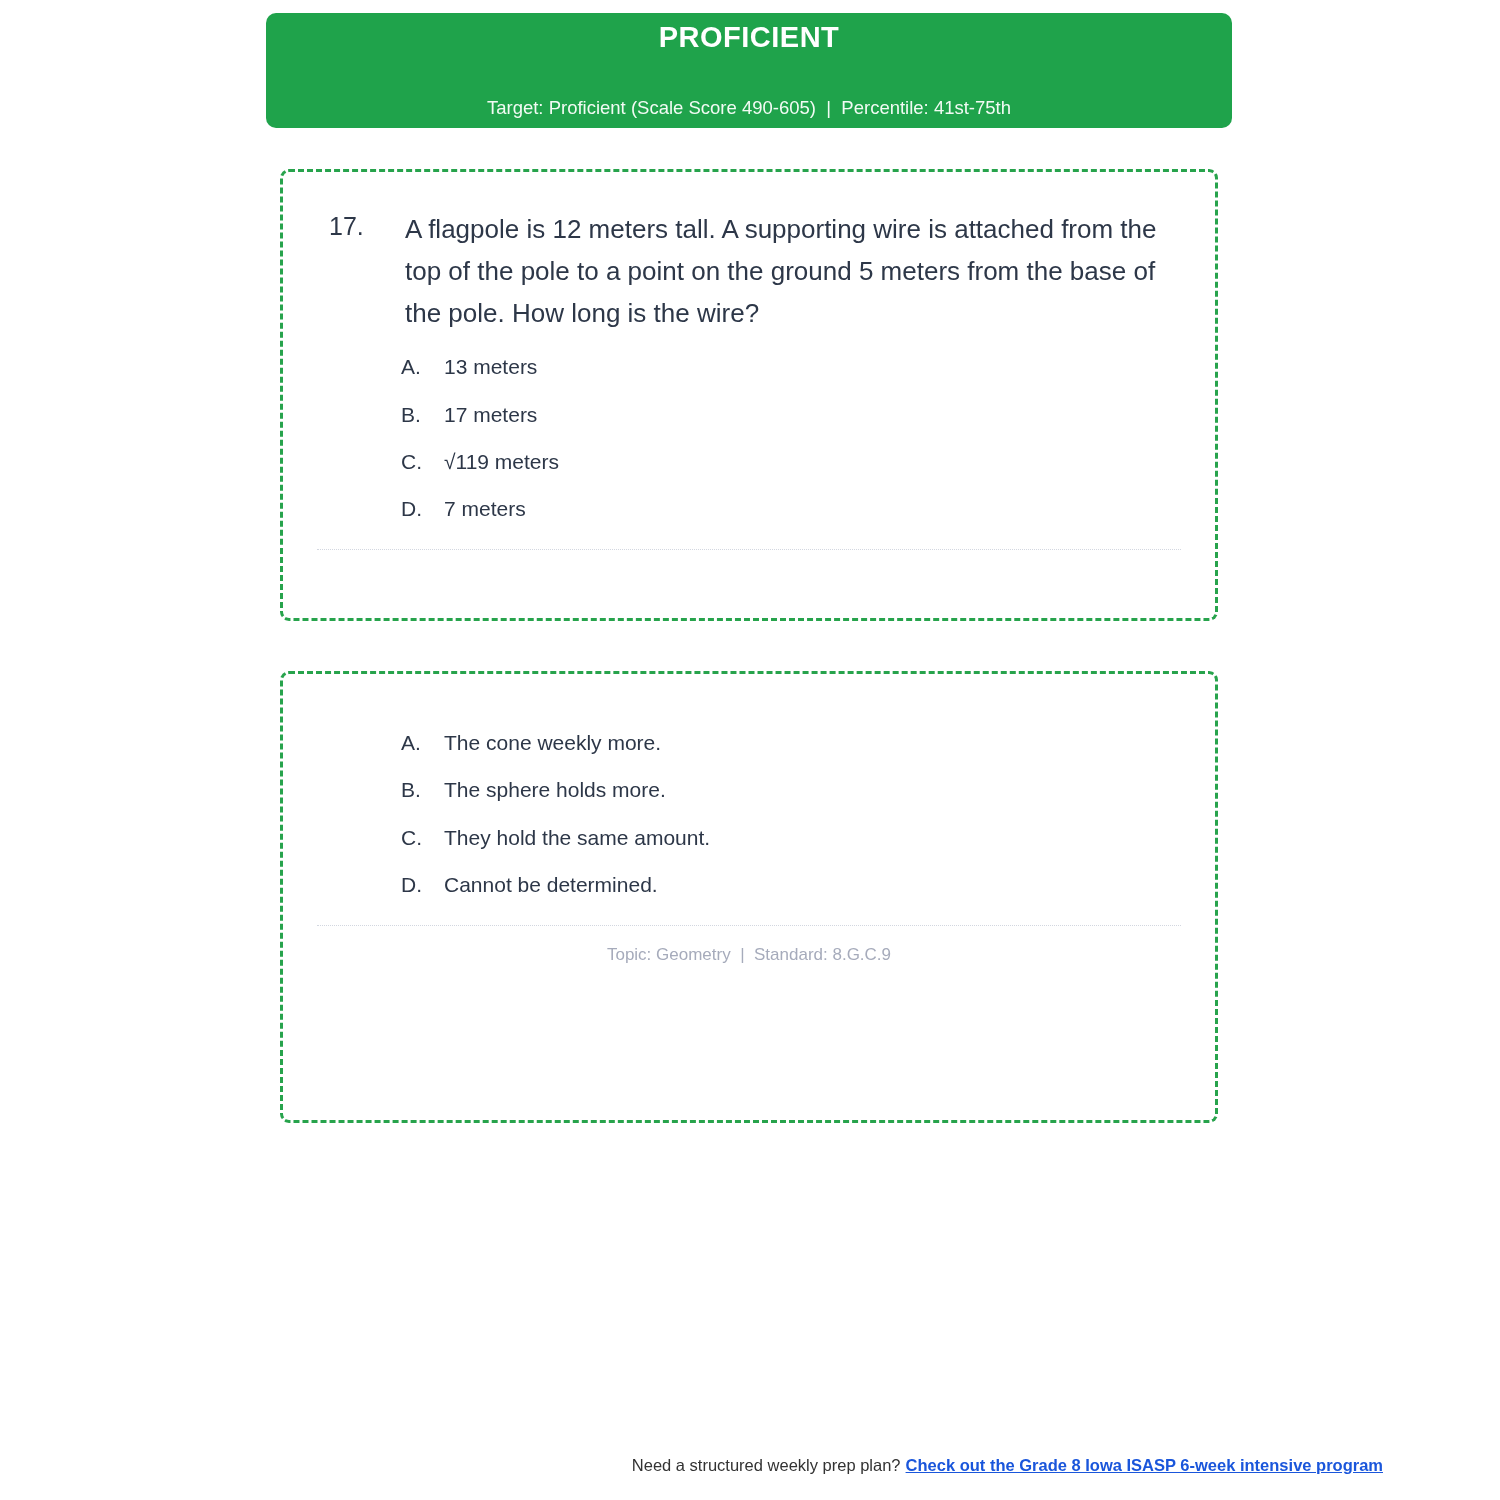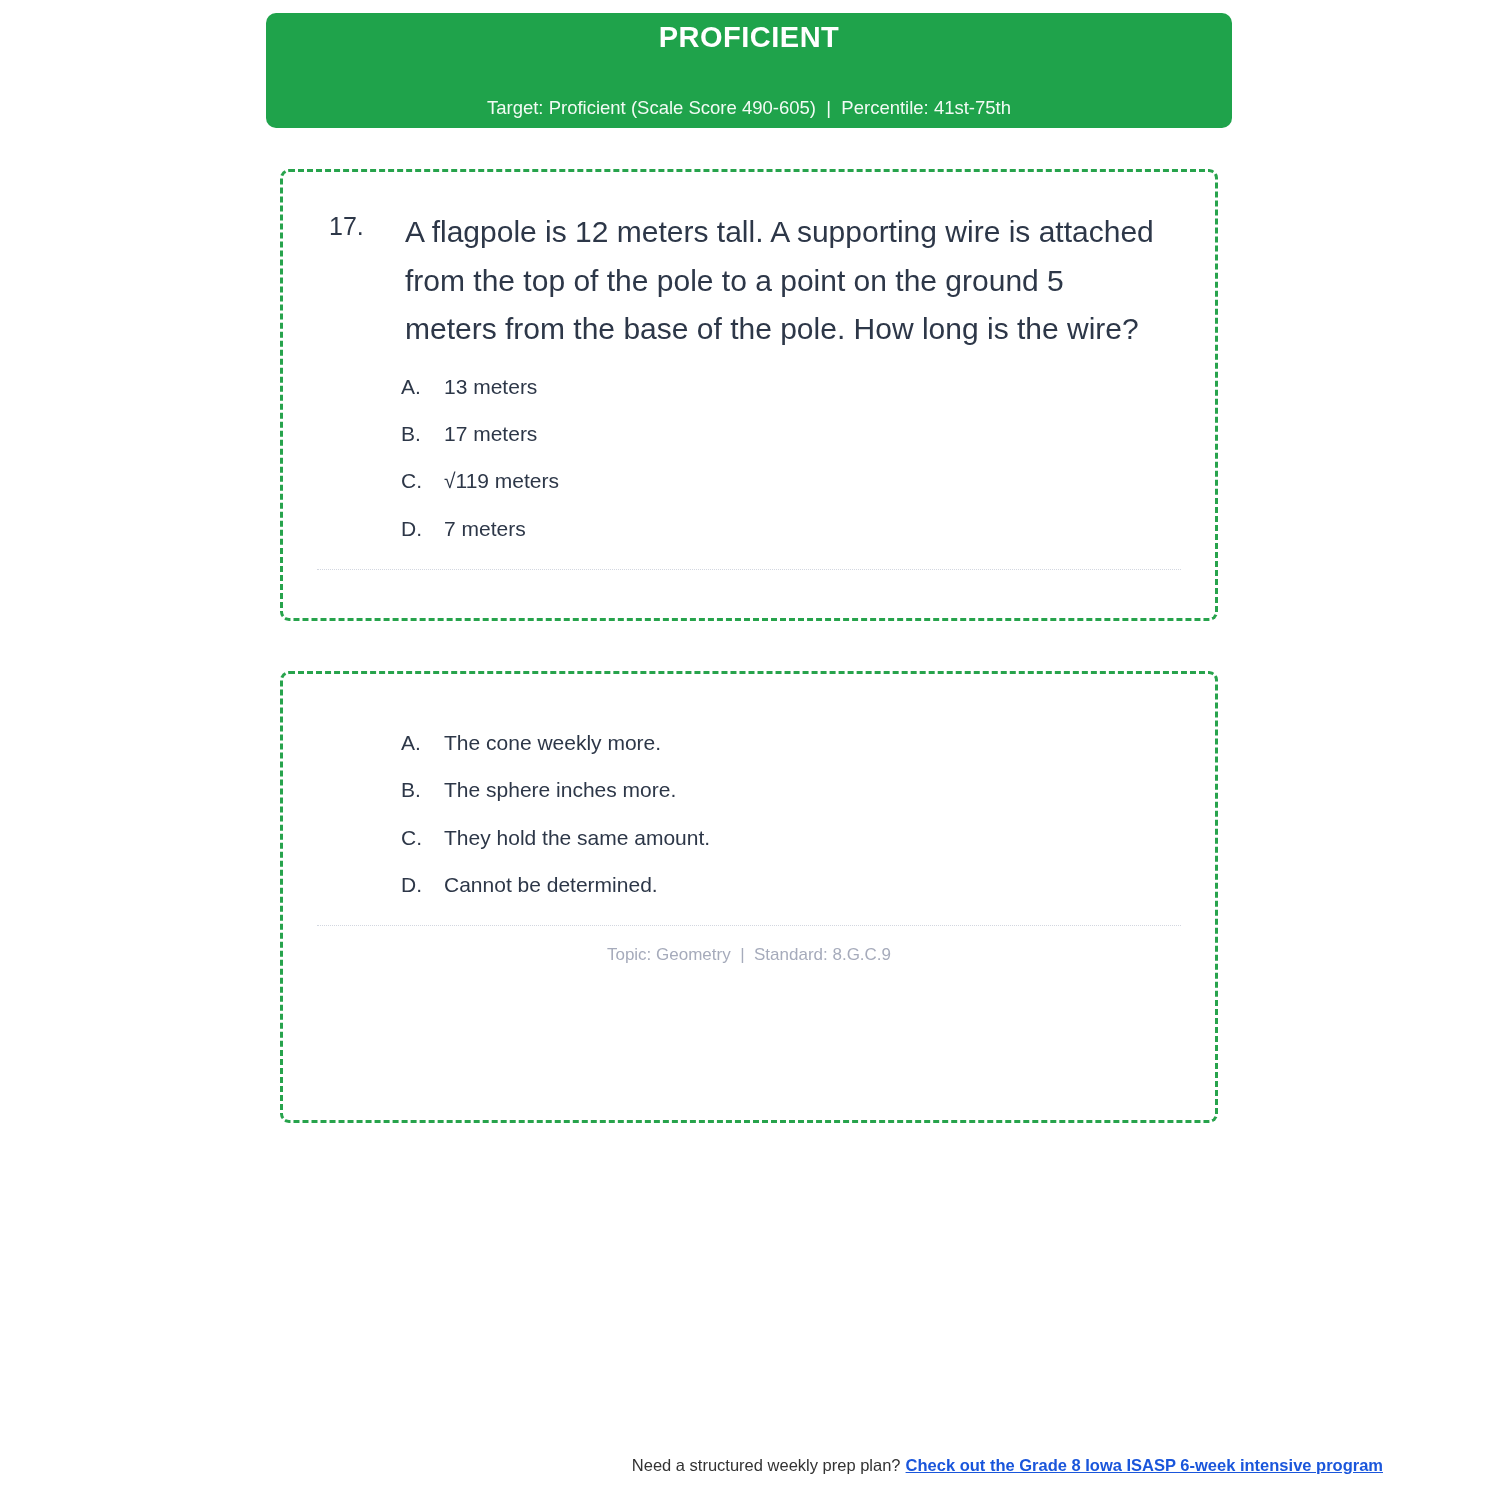--- a/index.html
+++ b/index.html
@@ -78,21 +78,21 @@
     width: 88px;
     font-size: 25px;
     font-weight: normal;
     color: #2d3748;
     line-height: 1.48;
     padding-left: 12px;
     box-sizing: border-box;
   }
   .q-text {
     flex: 1 1 auto;
-    font-size: 30px;
+    font-size: 26px;
     color: #2d3748;
     line-height: 1.62;
     padding-right: 22px;
   }
 
   .options {
     margin-top: 20px;
     padding-left: 84px;
   }
   .option {
@@ -183,21 +183,21 @@
   </div>
 
   <div class="card" id="card-1">
     <div class="options">
       <div class="option">
         <span class="opt-letter">A.</span>
         <span class="opt-text">The cone weekly more.</span>
       </div>
       <div class="option">
         <span class="opt-letter">B.</span>
-        <span class="opt-text">The sphere inches more.</span>
+        <span class="opt-text">The sphere holds more.</span>
       </div>
       <div class="option">
         <span class="opt-letter">C.</span>
         <span class="opt-text">They hold the same amount.</span>
       </div>
       <div class="option">
         <span class="opt-letter">D.</span>
         <span class="opt-text">Cannot be determined.</span>
       </div>
     </div>

